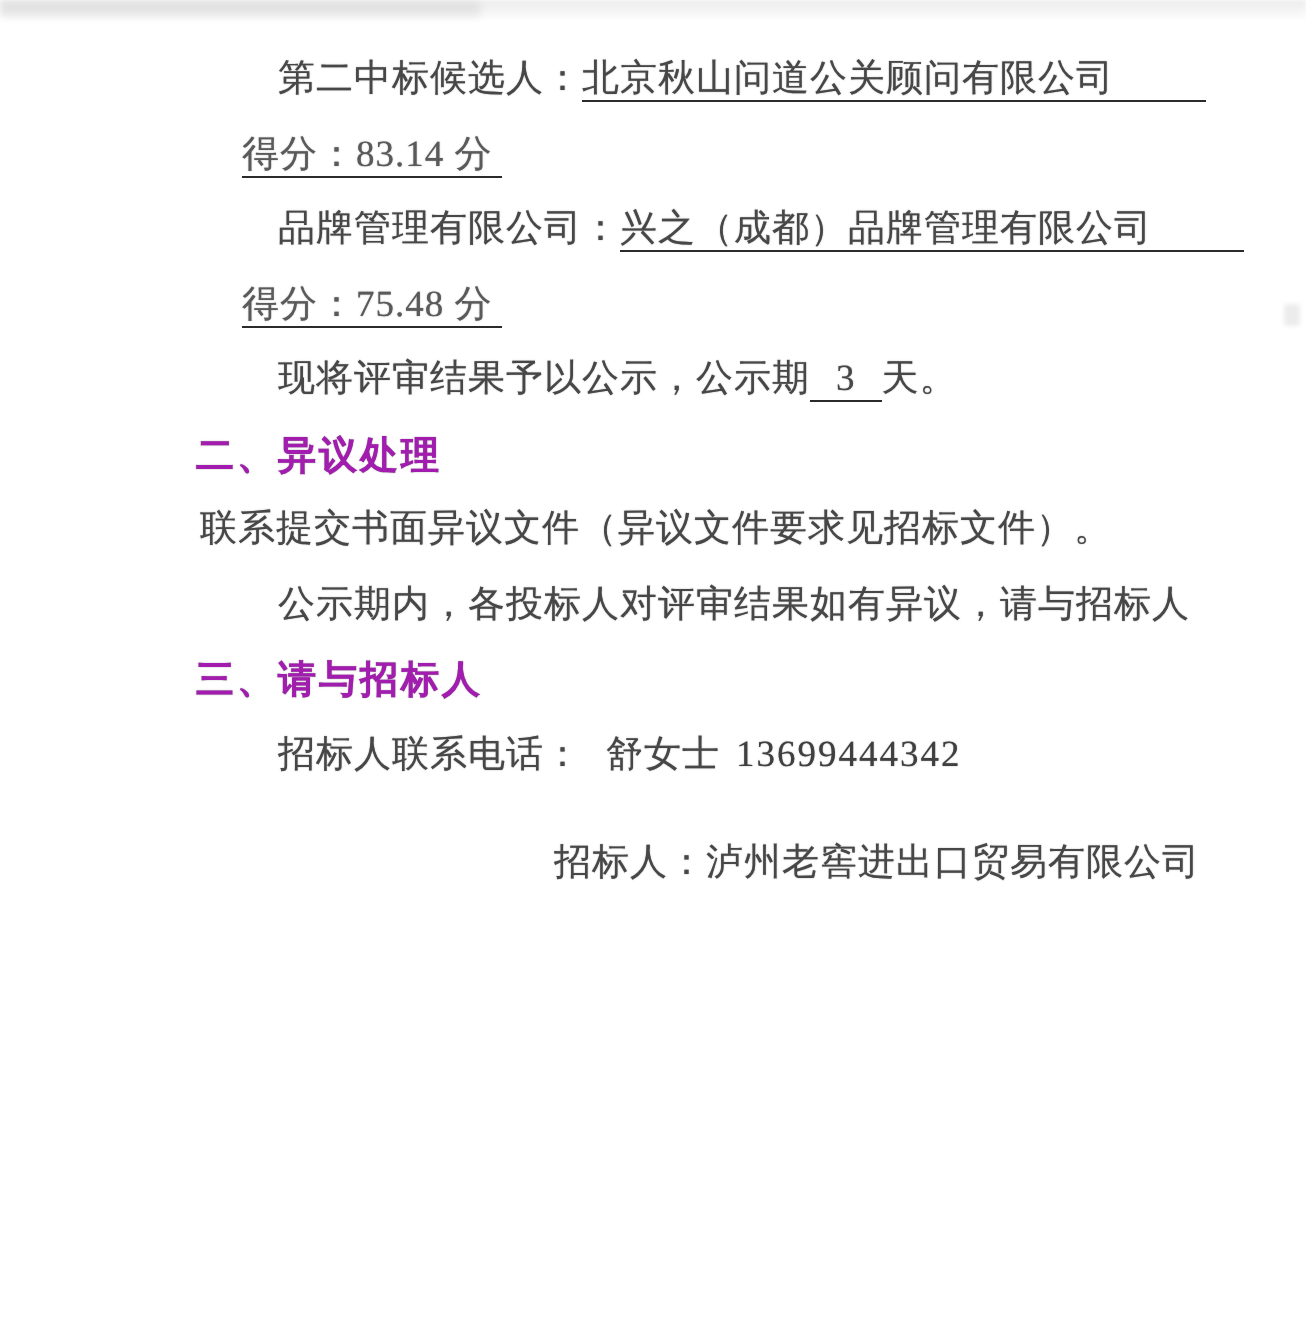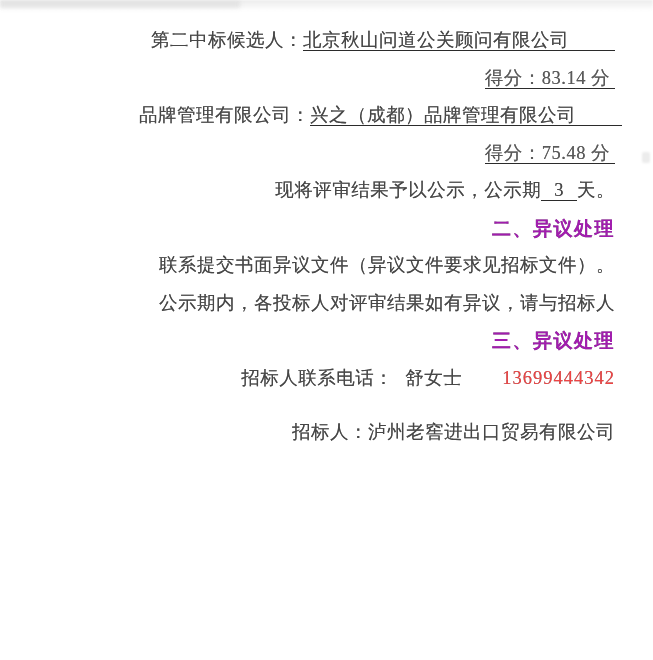--- a/index.html
+++ b/index.html
@@ -6,21 +6,20 @@
   body {
     width: 653px; height: 660px;
     background: #ffffff;
     overflow: hidden;
     font-family: "Liberation Serif", "DejaVu Serif", serif;
   }
   .page {
     position: relative;
     width: 653px; height: 464px;
     background: #ffffff;
-    text-align: right;
   }
   
   .top-smudge {
     position: absolute; top: 0; left: 0; width: 653px; height: 11px;
     background: linear-gradient(to bottom, rgba(190,190,190,0.30), rgba(255,255,255,0));
     filter: blur(1px);
     pointer-events: none;
   }
   .top-smudge-left {
     position: absolute; top: 1px; left: 0; width: 240px; height: 7px;
@@ -54,21 +53,21 @@
     font-size: 19px;
     letter-spacing: 1.5px;
     color: #a21caf;
     margin-left: -2px;
   }
   .u { border-bottom: 1.6px solid #2b2b2b; }
   .tail-lg { padding-right: 46px; }   
   .tail-sm { padding-right: 5px; }    
   .days { padding: 0 13px; }
   .score-num { color: #5a5a5a; margin-left: 32px; }
-  .phone { color: #ef4444; margin-left: 40px; letter-spacing: 1px; }
+  .phone { color: #404040; margin-left: 8px; letter-spacing: 1px; }
   .person-gap { margin-left: 12px; }
   .sig-line { margin-top: 17px; text-indent: 177px; }
 </style>
 </head>
 <body>
 
 <div class="page">
 
   <div class="top-smudge"></div>
   <div class="top-smudge-left"></div>
@@ -85,21 +84,21 @@
     <div class="line hang"><span class="u tail-sm score-num">得分：75.48 分</span></div>
 
     <div class="line indent"><span>现将评审结果予以公示，公示期</span><span class="u days">3</span><span>天。</span></div>
 
     <div class="line heading">二、异议处理</div>
 
     <div class="line">联系提交书面异议文件（异议文件要求见招标文件）。</div>
 
     <div class="line indent">公示期内，各投标人对评审结果如有异议，请与招标人</div>
 
-    <div class="line heading">三、异议处理</div>
+    <div class="line heading">三、请与招标人</div>
 
     <div class="line indent"><span>招标人联系电话：</span><span class="person-gap">舒女士</span><span class="phone">13699444342</span></div>
 
 
     <div class="line sig-line"><span>招标人：</span><span>泸州老窖进出口贸易有限公司</span></div>
 
   </div>
 </div>
 
 </body></html>

